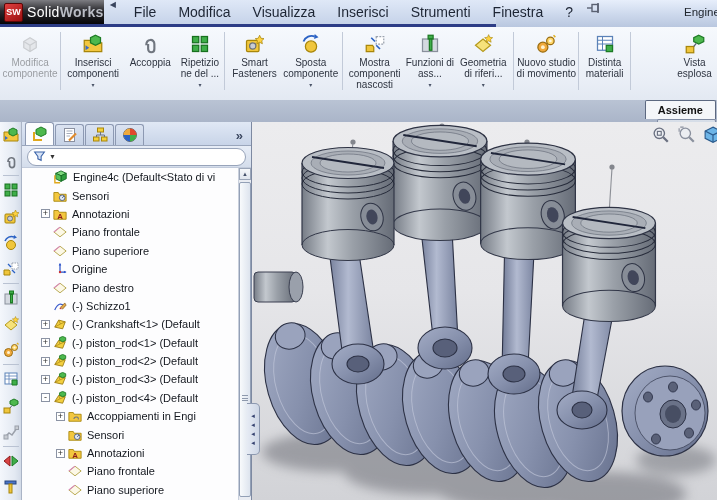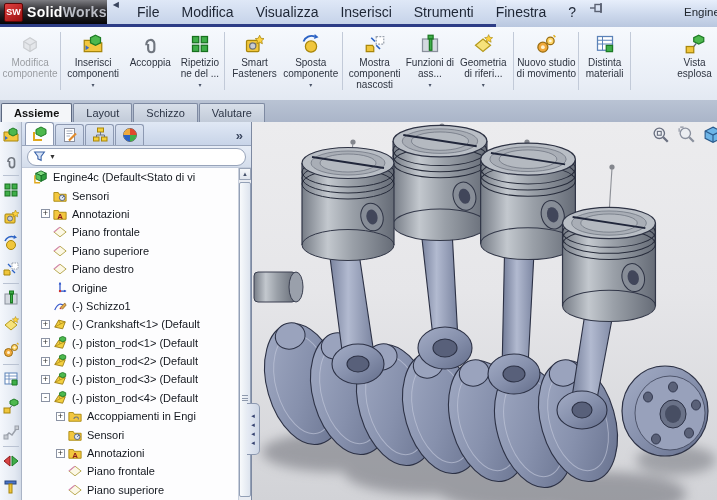--- a/index.html
+++ b/index.html
@@ -11,41 +11,41 @@
     background:linear-gradient(180deg,#e7eefb 0%,#ccd8ec 55%,#b9c7df 100%);}
   .menu-zone{position:absolute;left:0;top:0;width:496px;height:24px;
     background:linear-gradient(180deg,#dfe8f7 0%,#c6d3e9 100%);
     border-bottom:3px solid #2c3c86;display:flex;}
   .logo-block{width:118px;height:24px;background:linear-gradient(180deg,#7d7d82 0%,#2a2a2e 45%,#050507 100%);
     display:flex;align-items:center;padding-left:4px;box-sizing:border-box;}
   .sw-badge{width:17px;height:17px;background:linear-gradient(145deg,#e04040,#9b1010);
     border:1px solid #5c0606;border-radius:2px;color:#fff;font-size:9px;font-weight:bold;
     display:flex;align-items:center;justify-content:center;margin-right:4px;}
   .brand{font-size:14px;letter-spacing:.3px;white-space:nowrap;}
-  .brand b{color:#ffffff;font-weight:bold;}
+  .brand b{color:#ffffff;font-weight:normal;}
   .brand span{color:#b9bcc4;font-weight:bold;}
   .menu-collapse{font-size:8px;color:#3a4songs60;color:#39455e;padding:0 7px 0 6px;cursor:pointer;}
   .menus{display:flex;gap:0;}
   .menu-item{font-size:14px;color:#1d2534;padding:4px 11px;cursor:default;}
   .pin{margin-left:2px;}
   .doc-title{position:absolute;left:684px;top:6px;font-size:11.5px;color:#20262e;white-space:nowrap;}
   
   .toolbar{position:absolute;left:0;top:27px;width:717px;height:93px;box-sizing:border-box;
     background:linear-gradient(180deg,#f6f9fd 0%,#e9eef6 60%,#dce3ee 100%);
     border-bottom:1px solid #aab4c8;display:flex;align-items:flex-start;padding:3px 0 0 2px;}
   .tbtn{display:flex;flex-direction:column;align-items:center;height:66px;cursor:pointer;
     padding-top:2px;box-sizing:border-box;}
   .tbtn .ticon{height:24px;display:flex;align-items:center;justify-content:center;}
   .tbtn .tlabel{font-size:10px;line-height:11px;color:#2e3440;text-align:center;margin-top:1px;}
   .tbtn .tarrow{font-size:6px;color:#4a5468;margin-top:2px;}
   .tbtn.disabled{opacity:.45;filter:grayscale(.8);}
   .tsep{width:1px;height:58px;background:#c2cad8;margin:2px 2px 0 2px;align-self:flex-start;}
   
   .tabbar{position:absolute;left:0;top:100px;width:717px;height:22px;
-    background:linear-gradient(180deg,#b9c3d4 0%,#aab5c9 100%);display:flex;align-items:flex-end;padding-left:1px;box-sizing:border-box;}
+    background:linear-gradient(180deg,#b9c3d4 0%,#aab5c9 100%);display:flex;align-items:flex-end;padding-left:1px;box-sizing:border-box;flex-direction:column;}
   .rtab{font-size:11px;padding:3px 12px 3px 12px;border:1px solid #7e8aa2;border-bottom:none;
     background:linear-gradient(180deg,#d8dfe9 0%,#c2cbd9 100%);color:#2c3546;margin-right:1px;cursor:pointer;
     border-radius:2px 2px 0 0;}
   .rtab.active{background:#f4f6f9;font-weight:bold;color:#111;border-color:#5c6880;}
   
   .main{position:absolute;left:0;top:122px;width:717px;height:378px;display:flex;}
   .left-rail{width:22px;background:linear-gradient(90deg,#f4f7fc 0%,#e3e9f2 70%,#d3dbe8 100%);
     border-right:1px solid #aab4c6;display:flex;flex-direction:column;align-items:center;box-sizing:border-box;}
   .rail-cell{width:22px;height:27px;display:flex;align-items:center;justify-content:center;cursor:pointer;}
   .rail-sep{width:16px;height:1px;background:#b9c2d2;margin:1px 0;}
@@ -402,21 +402,21 @@
         <span>
           <svg width="13" height="12" viewBox="0 0 16 14">
               <path d="M2,2 H14 L10,7.5 V12.5 L6,10.5 V7.5 Z" fill="#d8e4f6" stroke="#3a62a8" stroke-width="1.3"></path>
             </svg>
         </span>
         <span class="farrow">▼</span>
       </div>
     </div>
     <div class="tree" id="tree">
 
-    <div class="trow" style="padding-left: 0;">
+    <div class="trow" style="padding-left: 20px;">
           <div class="expspace"></div>
           <div class="ticn">
             <svg viewBox="0 0 16 16" width="14" height="14">
               <polygon points="8,1 14,3.8 8,6.6 2,3.8" fill="#7ed87e" stroke="#156a24"></polygon>
               <polygon points="14,3.8 14,10 8,13 8,6.6" fill="#2f9e3f" stroke="#156a24"></polygon>
               <polygon points="2,3.8 8,6.6 8,13 2,10" fill="#56c25c" stroke="#156a24"></polygon>
               <path d="M1,6 L1,14.5 L7,14.5" stroke="#e0a81c" stroke-width="1.6" fill="none"></path>
             </svg>
           </div>
           <div class="tlbl">Engine4c  (Default&lt;Stato di vi</div>
@@ -459,37 +459,37 @@
               <polygon points="8,2.5 15,8 8,13.5 1,8" fill="#fbf7e2" fill-opacity="0.85" stroke="#b0a040"></polygon>
               <path d="M1,8 L8,2.5" stroke="#d889b8" stroke-width="1.2"></path>
             </svg>
           </div>
           <div class="tlbl">Piano superiore</div>
         </div>
         <div class="trow" style="padding-left: 19px;">
           <div class="expspace"></div>
           <div class="ticn">
             <svg viewBox="0 0 16 16" width="14" height="14">
-              <polygon points="8,2.5 15,8 8,13.5 1,8" fill="#fbf7e2" fill-opacity="0.85" stroke="#b0a040"></polygon>
-              <path d="M1,8 L8,2.5" stroke="#d889b8" stroke-width="1.2"></path>
-            </svg>
-          </div>
-          <div class="tlbl">Piano destro</div>
-        </div>
-        <div class="trow" style="padding-left: 19px;">
-          <div class="expspace"></div>
-          <div class="ticn">
-            <svg viewBox="0 0 16 16" width="14" height="14">
               <path d="M8,2 V11.5 M8,11.5 H14.5" stroke="#2b52c8" stroke-width="1.4" fill="none"></path>
               <polygon points="8,1 6.6,4 9.4,4" fill="#2b52c8"></polygon>
               <polygon points="15.5,11.5 12.5,10.1 12.5,12.9" fill="#2b52c8"></polygon>
               <rect x="6.8" y="10.3" width="2.4" height="2.4" fill="#cc3333"></rect>
             </svg>
           </div>
           <div class="tlbl">Origine</div>
+        </div>
+        <div class="trow" style="padding-left: 19px;">
+          <div class="expspace"></div>
+          <div class="ticn">
+            <svg viewBox="0 0 16 16" width="14" height="14">
+              <polygon points="8,2.5 15,8 8,13.5 1,8" fill="#fbf7e2" fill-opacity="0.85" stroke="#b0a040"></polygon>
+              <path d="M1,8 L8,2.5" stroke="#d889b8" stroke-width="1.2"></path>
+            </svg>
+          </div>
+          <div class="tlbl">Piano destro</div>
         </div>
         <div class="trow" style="padding-left: 19px;">
           <div class="expspace"></div>
           <div class="ticn">
             <svg viewBox="0 0 16 16" width="14" height="14">
               <path d="M2,12.5 Q7,1.5 13.5,8.5" stroke="#3a5acc" stroke-width="1.4" fill="none"></path>
               <polygon points="8.5,9.5 13.5,4.5 15,7 11,11.5" fill="#e0a848" stroke="#7a5010" stroke-width="0.7"></polygon>
               <polygon points="8.5,9.5 9.8,11.8 7.3,11.3" fill="#cc3333"></polygon>
             </svg>
           </div>

